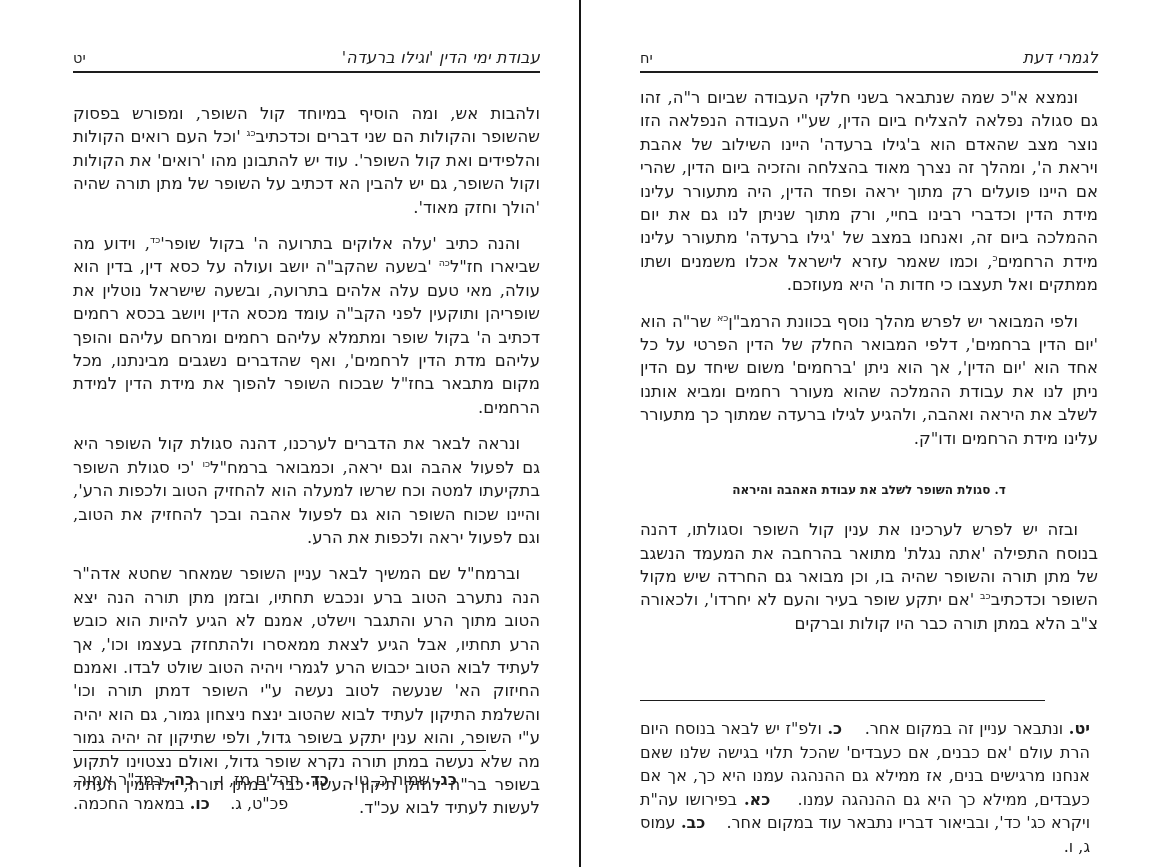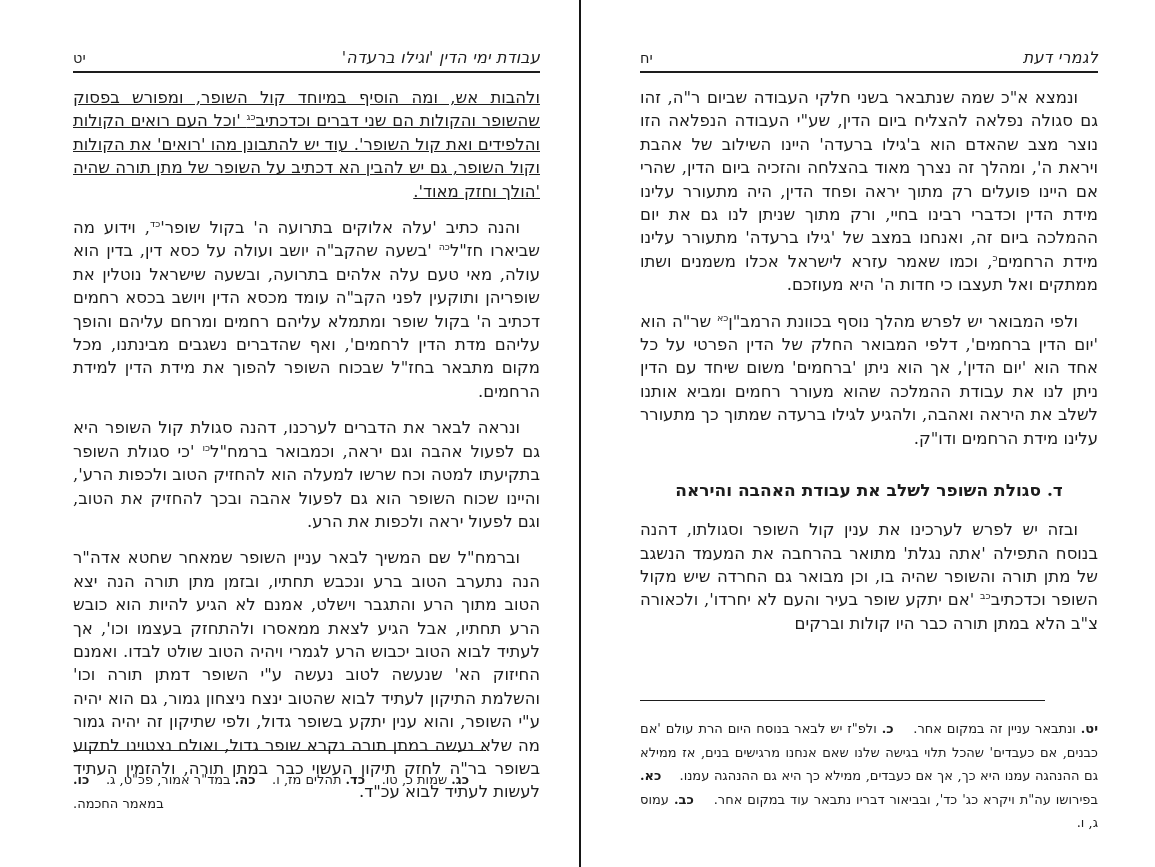--- a/index.html
+++ b/index.html
@@ -29,43 +29,43 @@
   }
   .running-title{font-weight:normal;font-style:italic;letter-spacing:0.2px;}
   .pagenum{font-size:14.5px;}
   .body-text p.para{
     margin:13px 0 0 0;
     font-size:16.5px;
     line-height:23.4px;
     text-align:justify;
     text-indent:20px;
   }
-  .body-text p.para.first{margin-top:13px;text-decoration:underline;}
+  .body-text p.para.first{margin-top:29px;}
   .body-text p.para.cont{text-indent:0;}
   sup{font-size:9.5px;line-height:0;vertical-align:super;letter-spacing:0;}
   .section-heading{
     font-weight:bold;text-align:center;
-    font-size:17px;line-height:22px;
+    font-size:12px;line-height:22px;
     margin:29px 0 17px 0;
     text-indent:0;
   }
   .footnotes{position:absolute;right:0;left:0;}
   .page-right .footnotes{top:652px;}
   .page-left .footnotes{top:702px;}
   .fn-rule{
     border-top:1.8px solid #1d1d1d;
     height:0;margin-left:auto;margin-right:0;
   }
   .page-right .fn-rule{width:405px;margin-right:2px;margin-left:auto;}
   .page-left .fn-rule{width:413px;margin-right:0;margin-left:auto;}
   
   .fn-rule{margin-right:auto !important;margin-left:0 !important;}
   .fn-text{
-    margin:16px 0 0 0;
-    font-size:13px;line-height:23.5px;
+    margin:16px 8px 0 0;
+    font-size:16px;line-height:23.5px;
     text-align:justify;
   }
   .fn-text b{font-weight:bold;}
   .page-left .fn-text{
     text-align:left;
     margin-right:56px;
     margin-top:17px;
   }
 </style>
 </head>

